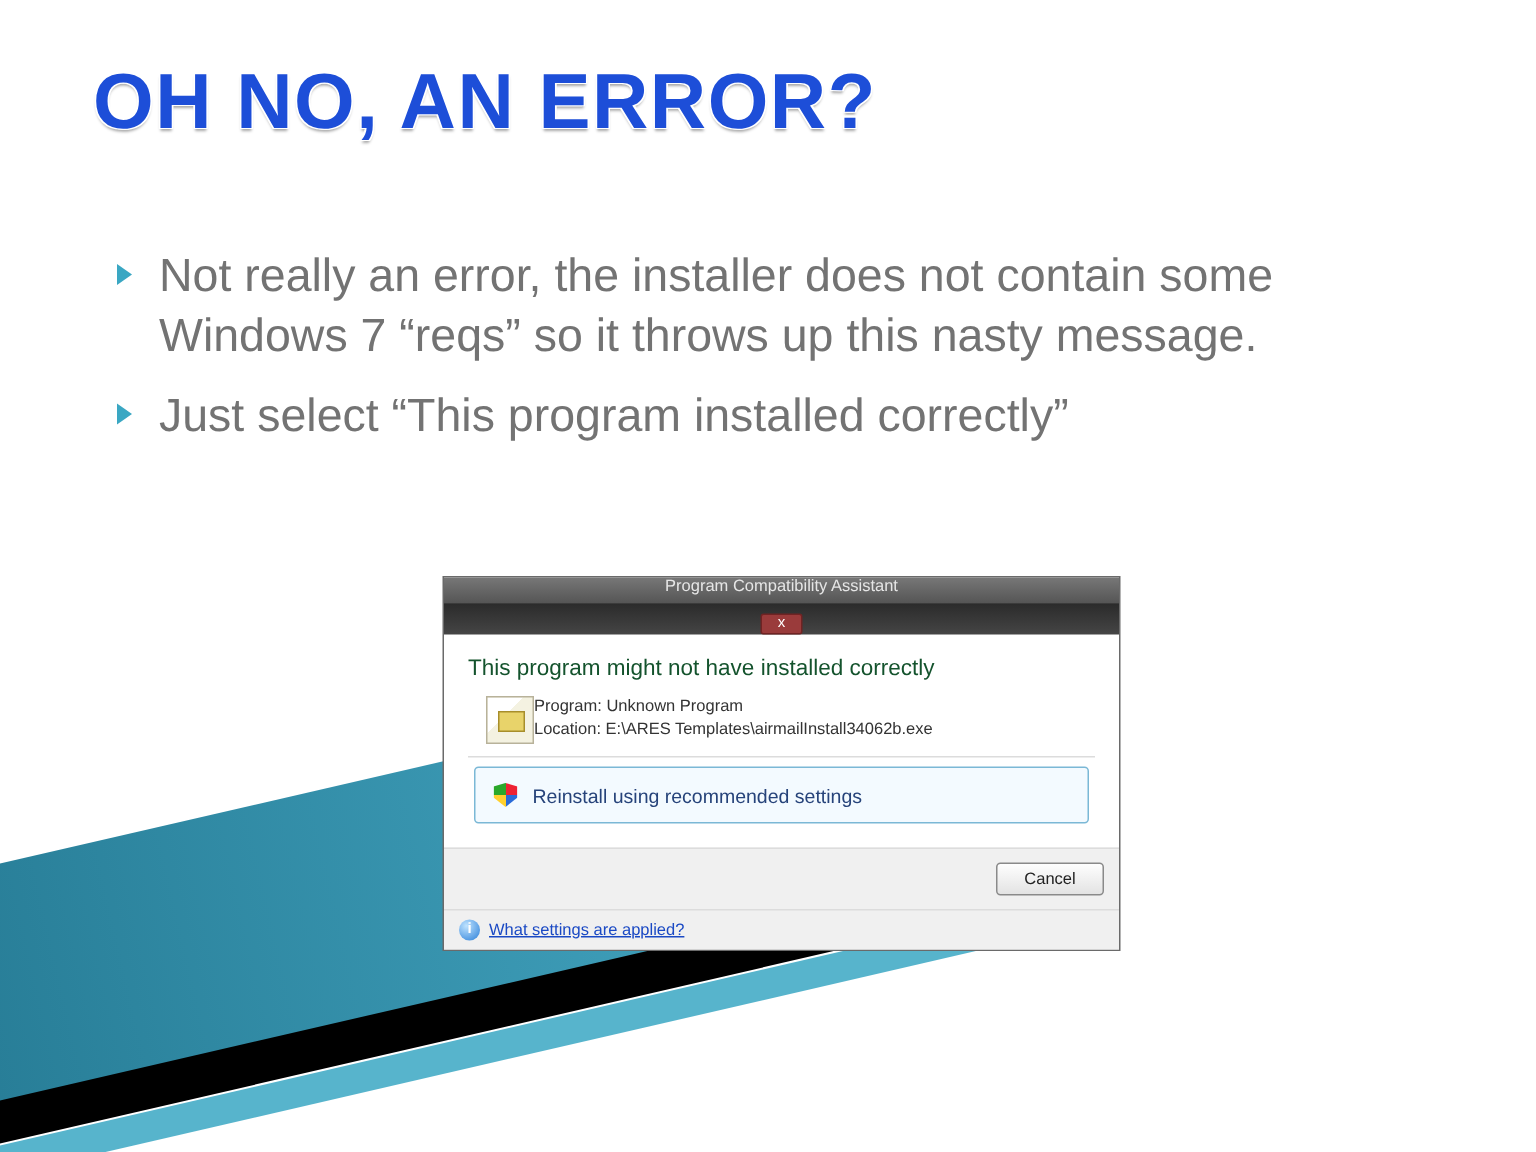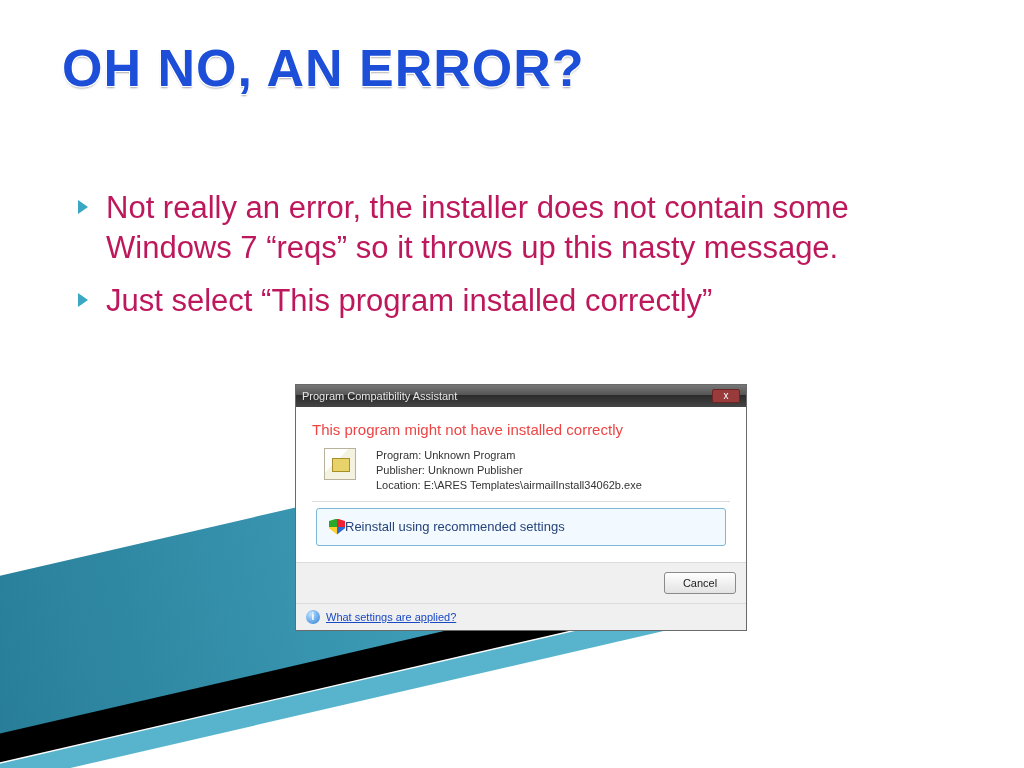--- a/index.html
+++ b/index.html
@@ -19,23 +19,23 @@
       -1px -1px 0 #fff,
        1px -1px 0 #fff,
       -1px  1px 0 #fff,
        1px  1px 0 #fff,
        0px  2px 2px rgba(0,0,0,.35);
   }
 
   
   .bullets {
     position: absolute;
-    top: 188px; left: 78px; right: 70px;
+    top: 164px; left: 78px; right: 70px;
     font-size: 31px;
-    color: #be185d;
+    color: #737373;
   }
   .bullet { position: relative; padding-left: 28px; margin-bottom: 14px; line-height: 1.28; }
   .bullet .tri {
     position: absolute; left: 0; top: 12px;
     width: 0; height: 0;
     border-top: 7px solid transparent;
     border-bottom: 7px solid transparent;
     border-left: 10px solid #3aa7c3;
   }
 
@@ -52,56 +52,57 @@
     top: 385px; left: 296px;
     width: 450px;
     font-family: "Segoe UI", Tahoma, sans-serif;
     font-size: 12px;
     color: #222;
     box-shadow: 0 0 0 1px #6a6a6a;
     background: #fff;
   }
   .dlg-titlebar {
     display: flex; align-items: center; justify-content: space-between;
-    height: 22px;
+    height: 38px;
     padding: 0 6px;
     background: linear-gradient(#777, #555 45%, #2b2b2b 46%, #454545);
     color: #e6e6e6;
     font-size: 11px;
+    flex-direction: column;
   }
   .dlg-close {
     width: 28px; height: 14px;
     background: #9a3b3b;
     border: 1px solid #702323;
     border-radius: 2px;
     color: #fff;
     text-align: center;
     font-size: 10px; line-height: 12px;
   }
   .dlg-body { padding: 14px 16px 10px 16px; }
-  .dlg-head { color: #ef4444; font-size: 15px; margin-bottom: 10px; }
+  .dlg-head { color: #14532d; font-size: 15px; margin-bottom: 10px; }
   .dlg-msg  { font-size: 11px; color: #333; line-height: 1.35; margin-bottom: 12px; }
-  .dlg-prog { display: flex; gap: 20px; padding-left: 12px; margin-bottom: 8px; }
+  .dlg-prog { display: flex; gap: 0; padding-left: 12px; margin-bottom: 8px; }
   .prog-icon {
     width: 32px; height: 32px; flex: 0 0 32px;
     border: 1px solid #b8b29a;
     background:
       linear-gradient(135deg, #fff 0 40%, transparent 40%),
       #f4f2e1;
     position: relative;
   }
   .prog-icon::after{
     content:""; position:absolute; left:7px; top:9px; width:16px; height:12px;
     background:#e8d36a; border:1px solid #a78e2b;
   }
   .prog-lines { font-size: 11px; color: #333; line-height: 1.35; }
 
   .cmd-list { border-top: 1px solid #dcdcdc; }
   .cmd {
-    display: flex; align-items: center; 
+    display: flex; align-items: center; gap: 10px;
     padding: 10px 12px;
     font-size: 13px; color: #26437a;
     border: 1px solid transparent; border-radius: 3px;
     margin: 6px 4px;
     cursor: pointer;
   }
   .cmd.highlight { border-color: #7bb8d6; background: #f3faff; }
   .shield {
     width: 16px; height: 16px; flex: 0 0 16px;
     background:
@@ -173,21 +174,20 @@
       </div>
     </div>
 
     <div class="dlg-body">
       <div class="dlg-head">This program might not have installed correctly</div>
 
       <div class="dlg-prog">
         <div class="prog-icon"></div>
         <div class="prog-lines">
           <div>Program: Unknown Program</div>
-          <div>Publisher: Unknown Publisher</div>
           <div>Location: E:\ARES Templates\airmailInstall34062b.exe</div>
         </div>
       </div>
 
       <div class="cmd-list">
         <div class="cmd highlight">
           <span class="shield"></span>
           <span>Reinstall using recommended settings</span>
         </div>
       </div>

